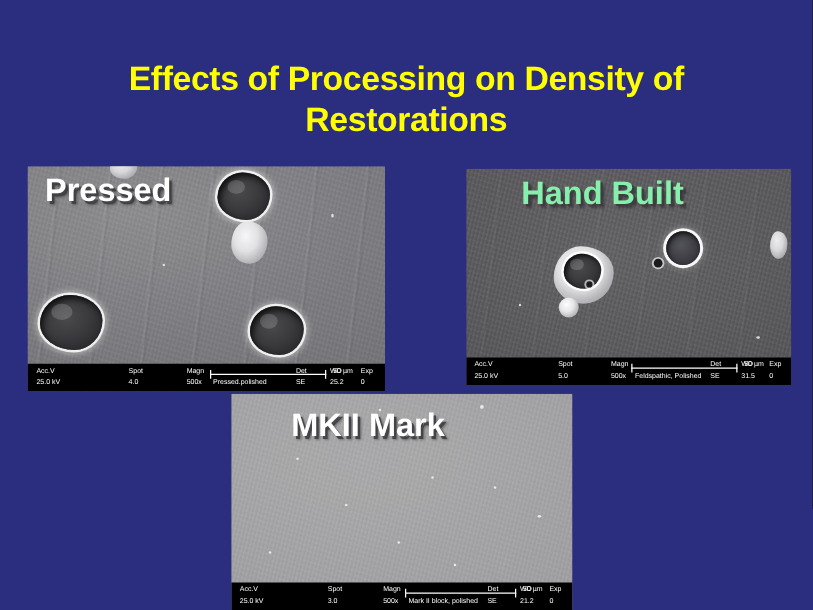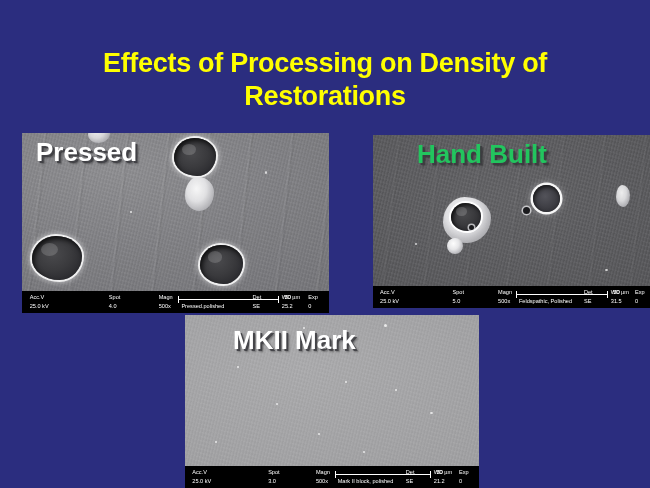--- a/index.html
+++ b/index.html
@@ -29,21 +29,20 @@
     font-weight: bold;
     line-height: 33px;
     letter-spacing: -0.3px;
     white-space: pre-line;
   }
 
   
   .micrograph {
     position: absolute;
     overflow: hidden;
-    padding-left: 21px;
   }
   .sem-surface {
     position: absolute;
     left: 0; top: 0;
     width: 100%;
     height: 100%;
   }
 
   
   .grain {
@@ -275,21 +274,21 @@
     <div class="pore" style="left:78px; top:68px; width:30px; height:28px; box-shadow:0 0 0 2px rgba(255,255,255,.95),0 0 6px 3px rgba(235,235,240,.5),inset 2px 2px 4px rgba(0,0,0,.75);"></div>
     <div class="blob-bright" style="left:74px; top:103px; width:16px; height:16px; border-radius:50%;"></div>
     <div class="dark-dot" style="left:96px; top:90px; width:5px; height:5px;"></div>
 
     <div class="pore-ring" style="left:160px; top:50px; width:27px; height:27px;"></div>
     <div class="dark-dot" style="left:150px; top:72px; width:7px; height:7px;"></div>
     <div class="blob-bright" style="left:243px; top:50px; width:14px; height:22px; opacity:.9;"></div>
     <div class="speck" style="left:232px; top:134px; width:3px; height:2px;"></div>
     <div class="speck" style="left:42px; top:108px; width:2px; height:2px;"></div>
 
-    <div class="panel-label" style="left: 44px; top: 6px; color: #22c55e;">Hand Built</div>
+    <div class="panel-label" style="left: 44px; top: 6px; color: #86efac;">Hand Built</div>
 
     <div class="databar">
       <div class="databar-inset">
         <div class="db-row">
           <span class="db-cell c-acc">Acc.V</span>
           <span class="db-cell c-spot">Spot</span>
           <span class="db-cell c-magn">Magn</span>
           <span class="db-cell c-det">Det</span>
           <span class="db-cell c-wd">WD</span>
           <span class="db-cell c-exp">Exp</span>

